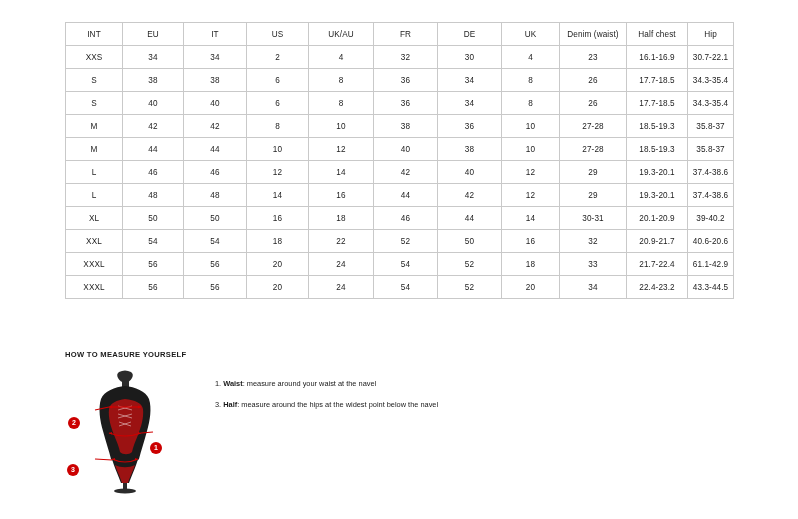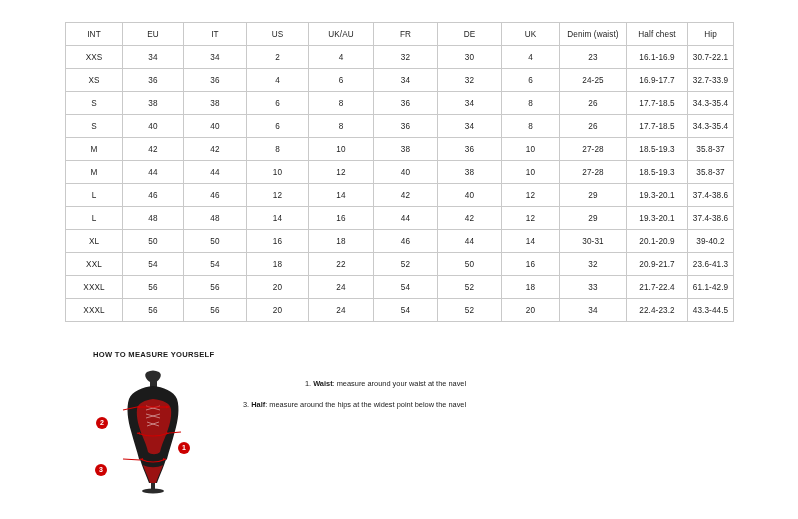--- a/index.html
+++ b/index.html
@@ -62,21 +62,20 @@
   col.c8 { width: 67px; }
   col.c9 { width: 61px; }
   col.c10 { width: 46px; }
 
   
   .howto {
     position: absolute;
     left: 65px;
     top: 350px;
     width: 670px;
-    margin-left: 28px;
   }
   .howto-title {
     font-size: 7.6px;
     font-weight: bold;
     letter-spacing: .3px;
     color: #1a1a1a;
     margin-bottom: 10px;
   }
   .howto-body {
     position: relative;
@@ -85,21 +84,20 @@
   }
   .figure {
     position: relative;
     width: 120px;
     height: 130px;
     flex: 0 0 120px;
   }
   .steps {
     margin-left: 30px;
     margin-top: 10px;
-    text-align: right;
   }
   .step {
     font-size: 7.4px;
     line-height: 1.35;
     margin-bottom: 11px;
     color: #1a1a1a;
   }
   .step b { font-weight: bold; }
 
   .badge {
@@ -163,33 +161,20 @@
           <td>2</td>
           <td>4</td>
           <td>32</td>
           <td>30</td>
           <td>4</td>
           <td>23</td>
           <td>16.1-16.9</td>
           <td>30.7-22.1</td>
         </tr>
         <tr>
-          <td>XS</td>
-          <td>36</td>
-          <td>36</td>
-          <td>4</td>
-          <td>6</td>
-          <td>34</td>
-          <td>32</td>
-          <td>6</td>
-          <td>24-25</td>
-          <td>16.9-17.7</td>
-          <td>32.7-33.9</td>
-        </tr>
-        <tr>
           <td>S</td>
           <td>38</td>
           <td>38</td>
           <td>6</td>
           <td>8</td>
           <td>36</td>
           <td>34</td>
           <td>8</td>
           <td>26</td>
           <td>17.7-18.5</td>
@@ -277,21 +262,21 @@
           <td>XXL</td>
           <td>54</td>
           <td>54</td>
           <td>18</td>
           <td>22</td>
           <td>52</td>
           <td>50</td>
           <td>16</td>
           <td>32</td>
           <td>20.9-21.7</td>
-          <td>23.6-41.3</td>
+          <td>40.6-20.6</td>
         </tr>
         <tr>
           <td>XXXL</td>
           <td>56</td>
           <td>56</td>
           <td>20</td>
           <td>24</td>
           <td>54</td>
           <td>52</td>
           <td>18</td>

